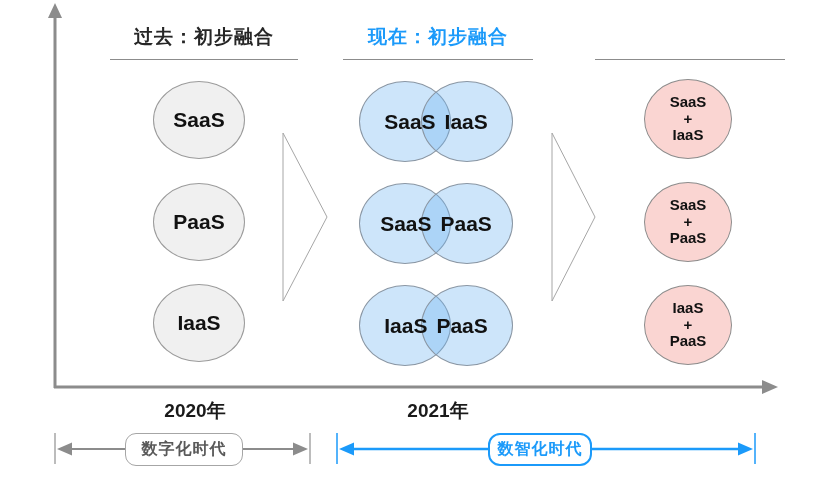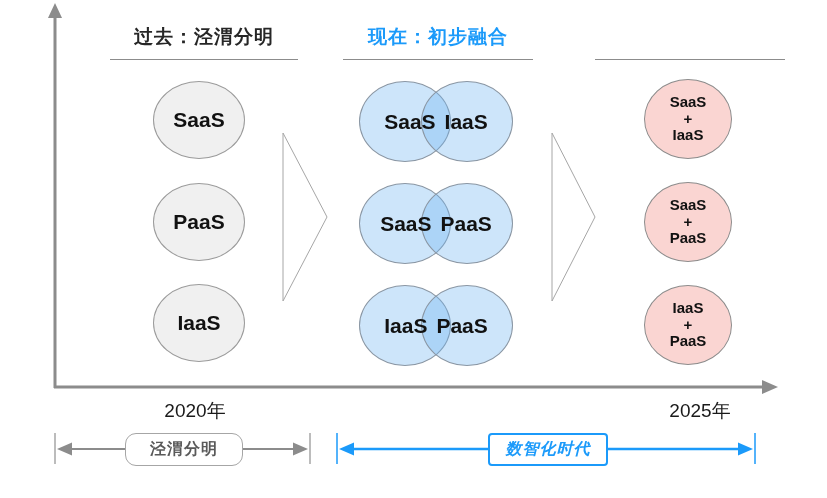--- a/index.html
+++ b/index.html
@@ -19,25 +19,25 @@
   .venn-row{width:154px;height:82px;z-index:2;}
   .venn-circle{position:absolute;width:92px;height:81px;border-radius:50%;
       background:rgba(112,181,241,0.35);border:1px solid #8a96a3;box-sizing:border-box;}
   .venn-left{left:0;top:0;}
   .venn-right{left:62px;top:0;}
   .venn-label{position:absolute;left:0;top:0;width:100%;height:100%;display:flex;
       align-items:center;justify-content:center;gap:9px;font-size:21px;font-weight:bold;color:#111;}
   .future-ellipse{width:88px;height:80px;background:#fad5d2;border:1px solid #8c8c8c;
       font-size:15px;line-height:1.12;text-align:center;flex-direction:column;}
   .year-label{top:398px;width:110px;height:26px;display:flex;align-items:center;justify-content:center;
-      font-size:19px;font-weight:normal;color:#1a1a1a;z-index:2;}
+      font-size:19px;font-weight:bold;color:#1a1a1a;z-index:2;}
   .era-box{top:433px;height:33px;display:flex;align-items:center;justify-content:center;
       background:#fff;font-size:16px;font-weight:bold;z-index:2;box-sizing:border-box;}
   .era-gray{left:125px;width:118px;border:1.5px solid #a6a6a6;border-radius:11px;color:#595959;letter-spacing:1px;}
-  .era-blue{left:488px;width:120px;border:2px solid #1b9afa;border-radius:4px;color:#1b9afa;letter-spacing:1px;font-style:italic;}
+  .era-blue{left:488px;width:104px;border:2px solid #1b9afa;border-radius:12px;color:#1b9afa;letter-spacing:1px;}
 </style>
 </head>
 <body>
 
 <div id="stage">
 
   <svg id="bglayer" width="827" height="498" viewBox="0 0 827 498">
 
     <g>
       <line x1="55" y1="388" x2="55" y2="15" stroke="#8c8c8c" stroke-width="3"></line>
@@ -62,21 +62,21 @@
 
     <g>
       <line x1="337" y1="433" x2="337" y2="464" stroke="#1b9afa" stroke-width="1.5"></line>
       <line x1="755" y1="433" x2="755" y2="464" stroke="#1b9afa" stroke-width="1.5"></line>
       <line x1="350" y1="449" x2="742" y2="449" stroke="#1b9afa" stroke-width="2.5"></line>
       <polygon points="339,449 354,442.5 354,455.5" fill="#1b9afa"></polygon>
       <polygon points="753,449 738,442.5 738,455.5" fill="#1b9afa"></polygon>
     </g>
   </svg>
 
-  <div class="abs col-header hdr-past" style="left:110px;width:188px;">过去：泾渭分明</div>
+  <div class="abs col-header hdr-past" style="left:110px;width:188px;">过去：初步融合</div>
   <div class="abs col-underline" style="left:110px;width:188px;"></div>
 
   <div class="abs col-header hdr-present" style="left:343px;width:190px;text-align:right;">现在：初步融合</div>
   <div class="abs col-underline" style="left:343px;width:190px;"></div>
 
   <div class="abs col-underline" style="left:595px;width:190px;"></div>
 
   <div class="abs ellipse past-ellipse" style="left:153px;top:81px;">
     <span>SaaS</span>
   </div>
@@ -122,18 +122,18 @@
     <span>+</span>
     <span>PaaS</span>
   </div>
   <div class="abs ellipse future-ellipse" style="left:644px;top:285px;">
     <span>IaaS</span>
     <span>+</span>
     <span>PaaS</span>
   </div>
 
   <div class="abs year-label" style="left:140px;">2020年</div>
-  <div class="abs year-label" style="left:645px;">2025年</div>
+  <div class="abs year-label" style="left:383px;">2021年</div>
 
-  <div class="abs era-box era-gray">泾渭分明</div>
+  <div class="abs era-box era-gray">数字化时代</div>
   <div class="abs era-box era-blue">数智化时代</div>
 
 </div>
 
 </body></html>

